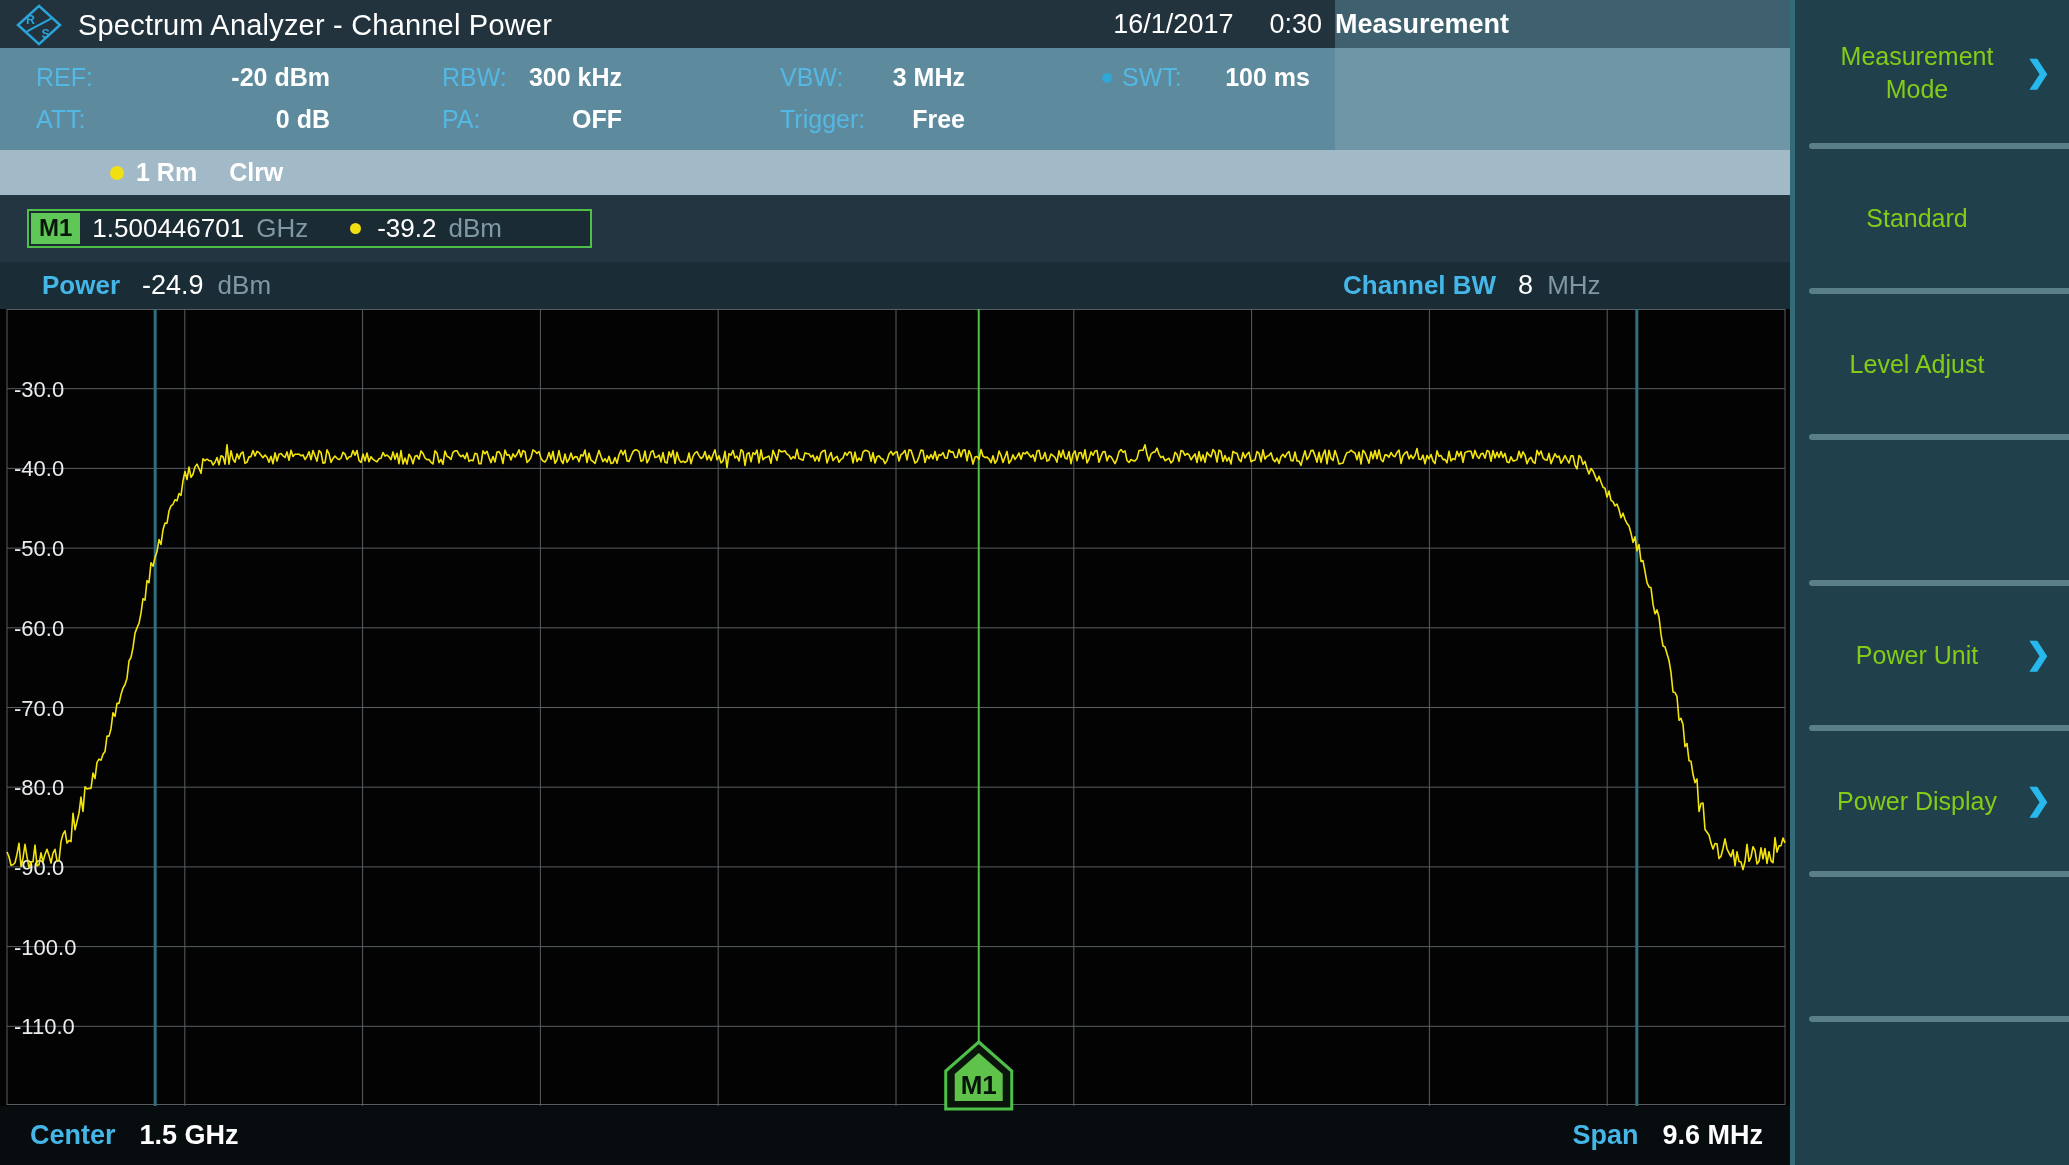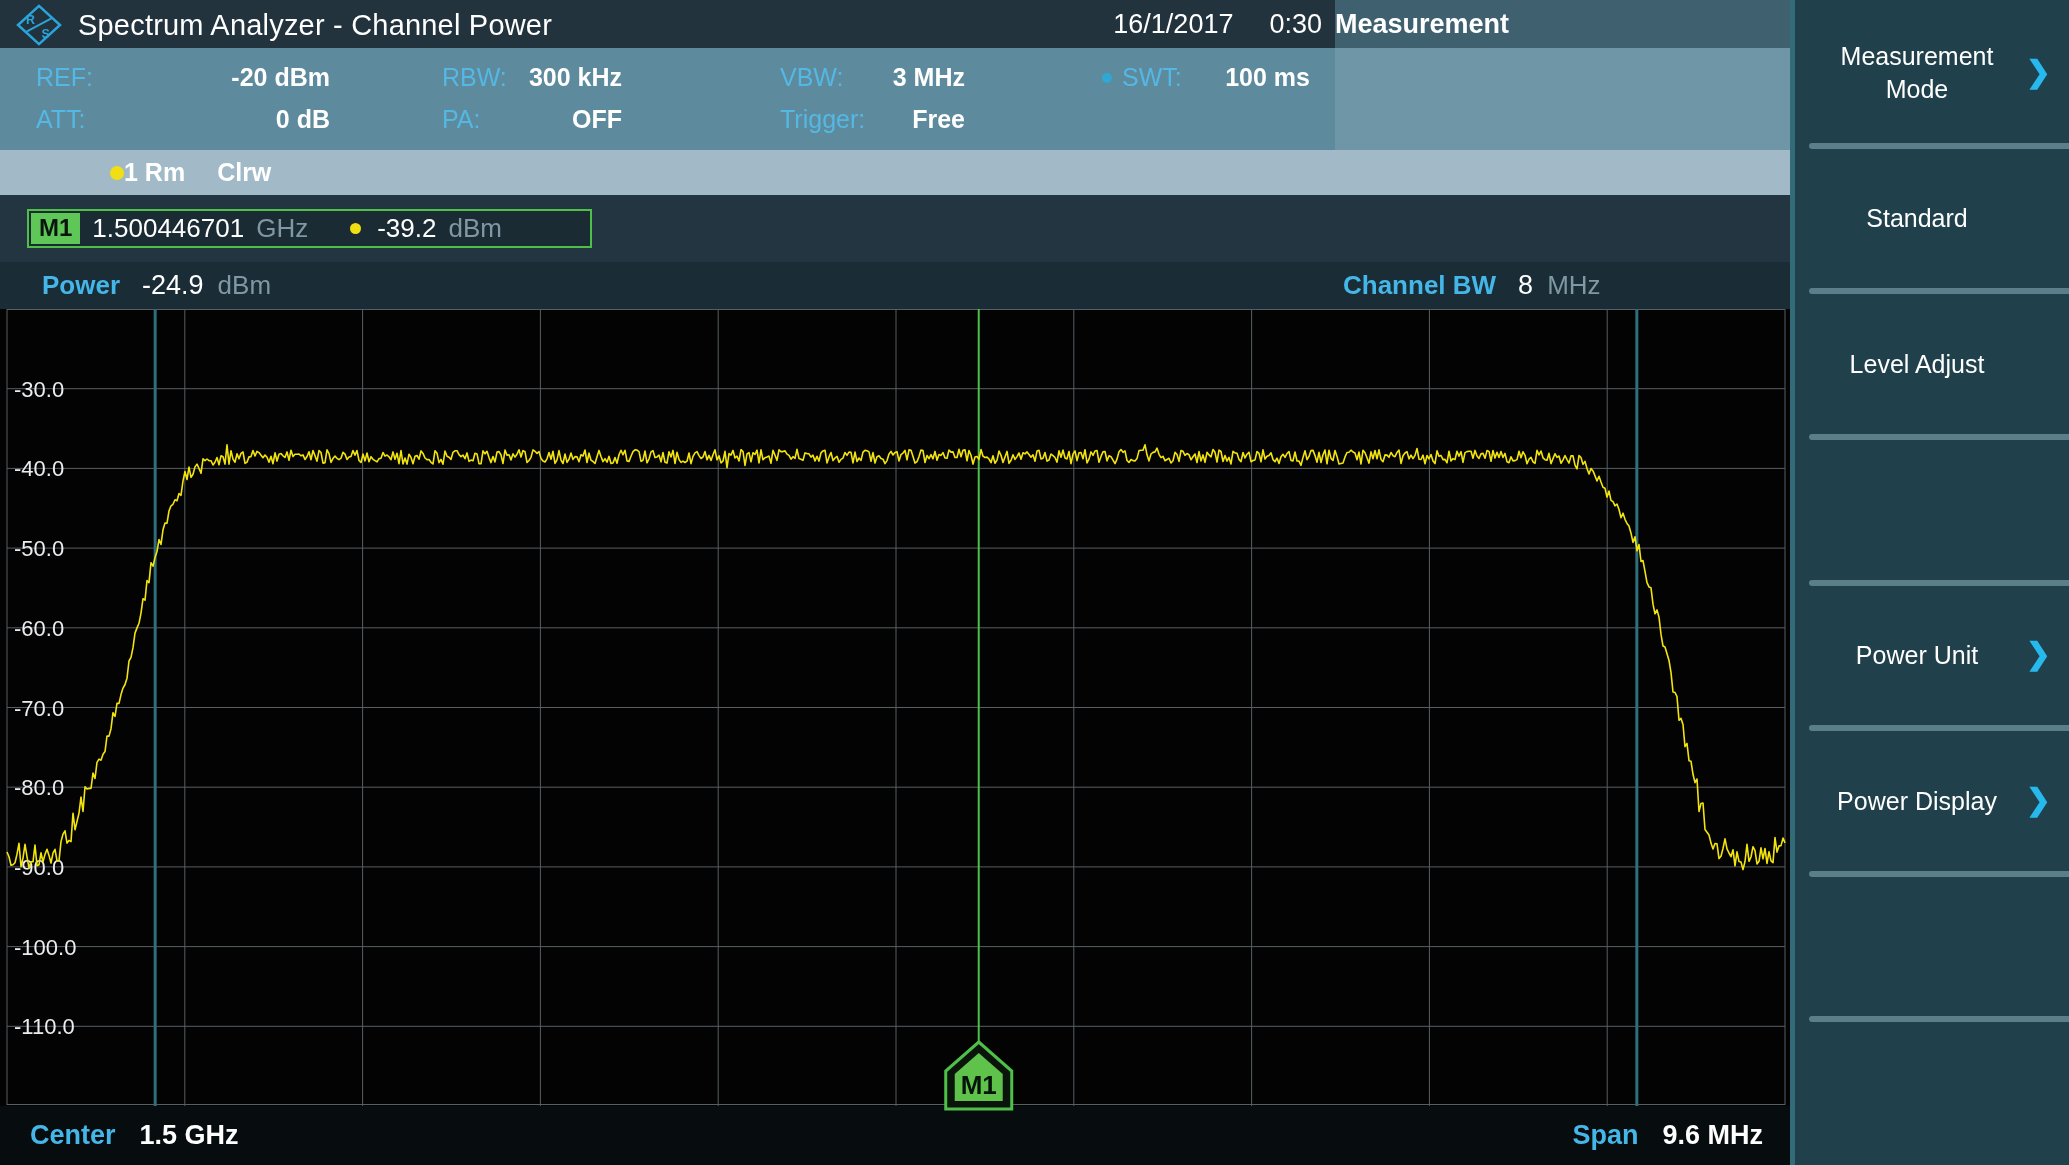--- a/index.html
+++ b/index.html
@@ -17,21 +17,21 @@
   .settings{position:absolute;left:0;top:48px;width:1790px;height:102px;background:#5e8a9d;}
   .settings .rightpane{position:absolute;left:1335px;right:0;top:0;bottom:0;background:#6f96a6;}
   .set{position:absolute;font-size:25px;line-height:30px;white-space:nowrap;}
   .set.lbl{color:#54b8e4;font-weight:500;}
   .set.val{color:#ffffff;font-weight:700;text-align:right;}
   .row1{top:14px;} .row2{top:56px;}
   .swt-bullet{position:absolute;left:1102px;top:25px;width:10px;height:10px;border-radius:50%;background:#2fa8d5;}
   
   .traceinfo{position:absolute;left:0;top:150px;width:1790px;height:45px;background:#a2bac8;display:flex;align-items:center;}
   .traceinfo .dot{margin-left:110px;width:14px;height:14px;border-radius:50%;background:#f0df12;}
-  .traceinfo .t1{color:#ffffff;font-size:25px;font-weight:600;text-align:right;}
+  .traceinfo .t1{margin-left:12px;color:#ffffff;font-size:25px;font-weight:600;text-align:right;}
   .traceinfo .t2{margin-left:32px;color:#ffffff;font-size:25px;font-weight:600;}
   
   .markerrow{position:absolute;left:0;top:195px;width:1790px;height:67px;background:#223540;}
   .markerbox{position:absolute;left:27px;top:14px;width:565px;height:39px;border:2px solid #4ec04a;display:flex;align-items:center;background:#1b2b34;}
   .mchip{margin-left:2px;background:#5ec758;color:#0a150c;font-size:24px;font-weight:700;padding:2px 8px 3px 8px;line-height:26px;}
   .mfreq{margin-left:12px;color:#ffffff;font-size:26px;font-weight:500;}
   .munit{margin-left:12px;color:#7e98a4;font-size:26px;}
   .mdot{margin-left:42px;width:11px;height:11px;border-radius:50%;background:#f0df12;}
   .mlevel{margin-left:16px;color:#ffffff;font-size:26px;font-weight:500;}
   .mlunit{margin-left:12px;color:#7e98a4;font-size:26px;}
@@ -46,21 +46,21 @@
   .chart svg{overflow:visible;display:block;}
   
   .bottombar{position:absolute;left:0;top:1106px;width:1790px;height:59px;background:#070c0f;z-index:1;}
   .bb-left{position:absolute;left:30px;top:0;height:59px;display:flex;align-items:center;}
   .bb-right{position:absolute;right:27px;top:0;height:59px;display:flex;align-items:center;}
   .bb-lbl{color:#45b6e8;font-size:27px;font-weight:600;}
   .bb-val{color:#ffffff;font-size:27px;font-weight:700;margin-left:24px;}
   
   .sidebar{position:absolute;left:1795px;top:0;width:274px;height:1165px;background:#20404b;display:flex;flex-direction:column;}
   .skey{position:relative;flex:1 1 0;display:flex;align-items:center;justify-content:center;}
-  .skey .klabel{color:#ffffff;font-size:25px;font-weight:500;text-align:center;line-height:1.3;padding:0 44px 0 14px;}
+  .skey .klabel{color:#84cc16;font-size:25px;font-weight:500;text-align:center;line-height:1.3;padding:0 44px 0 14px;}
   .skey .chev{position:absolute;right:18px;top:50%;transform:translateY(-54%);color:#27b8ee;font-size:30px;font-weight:700;}
   .skey .sep{position:absolute;left:14px;right:0;bottom:-3px;height:6px;background:#5b7e8b;border-radius:4px 0 0 4px;}
 </style>
 </head>
 <body>
 
 <div class="screen">
   <div class="main">
 
     <div class="titlebar">

